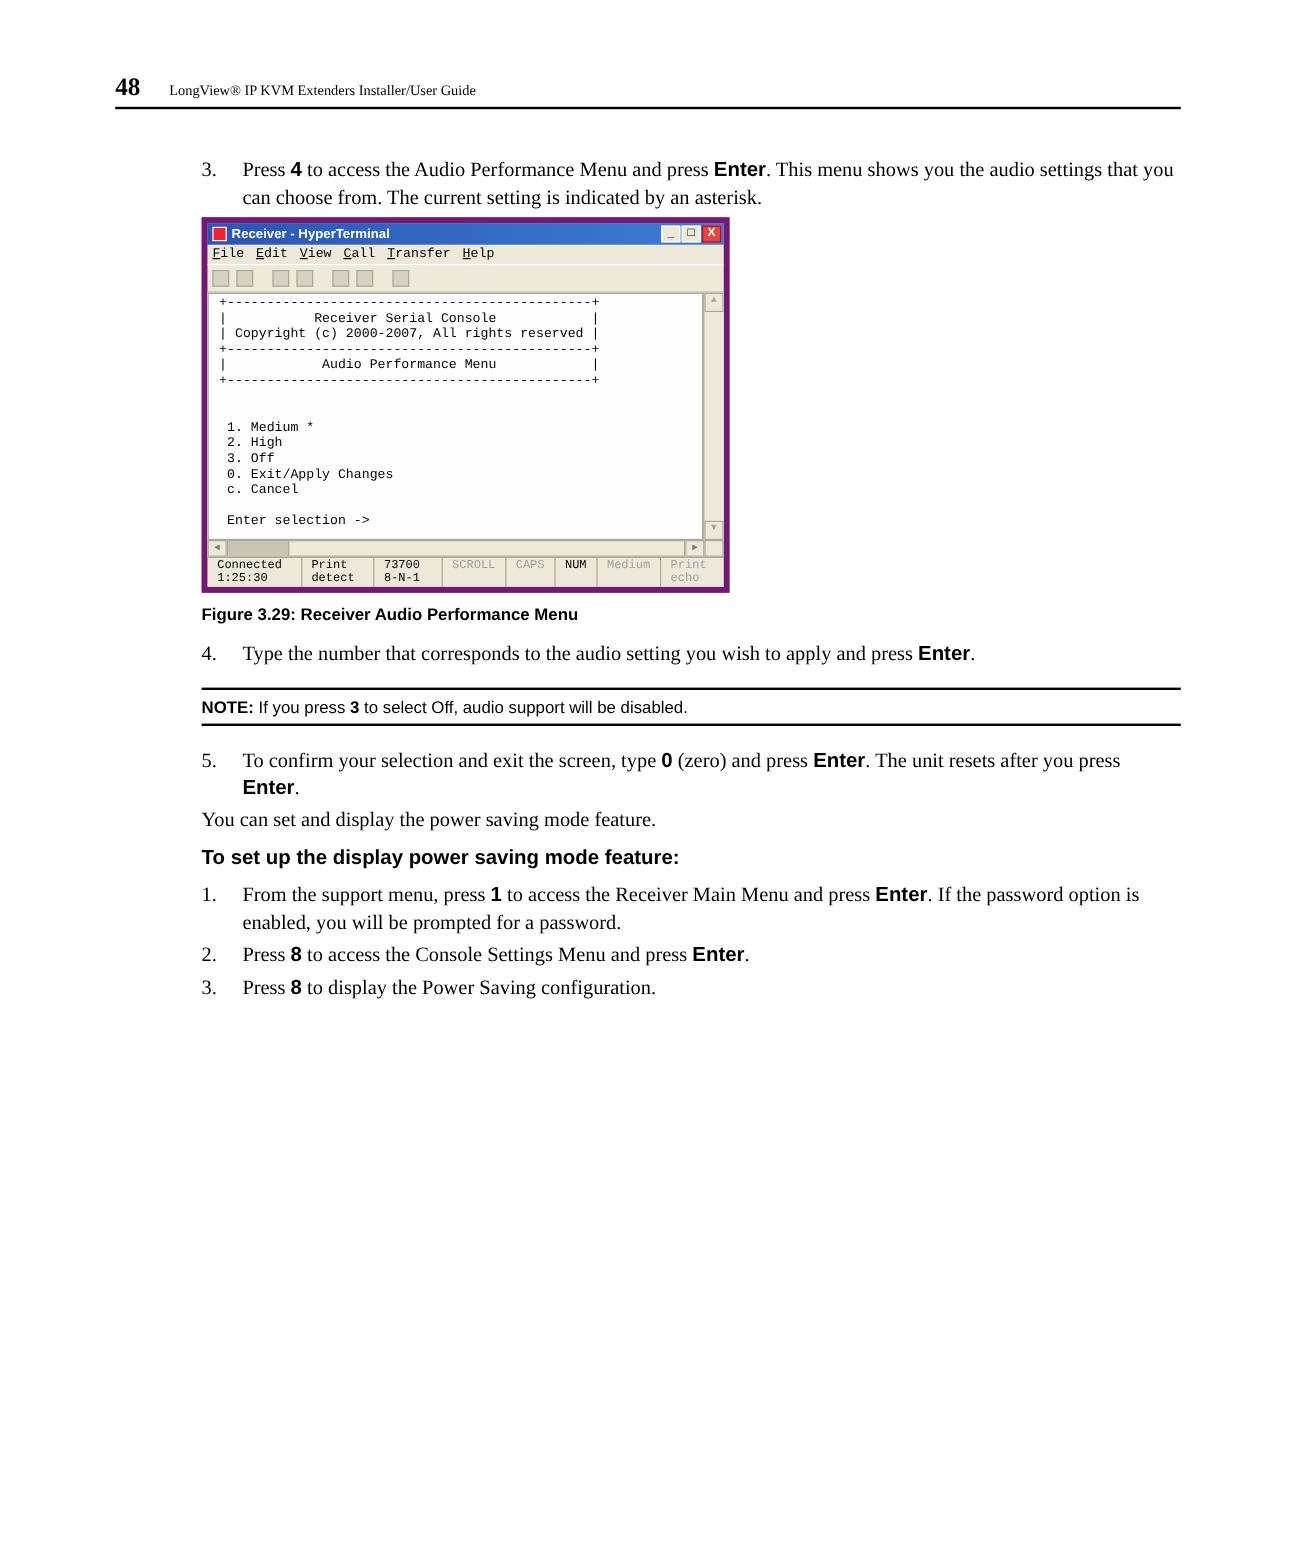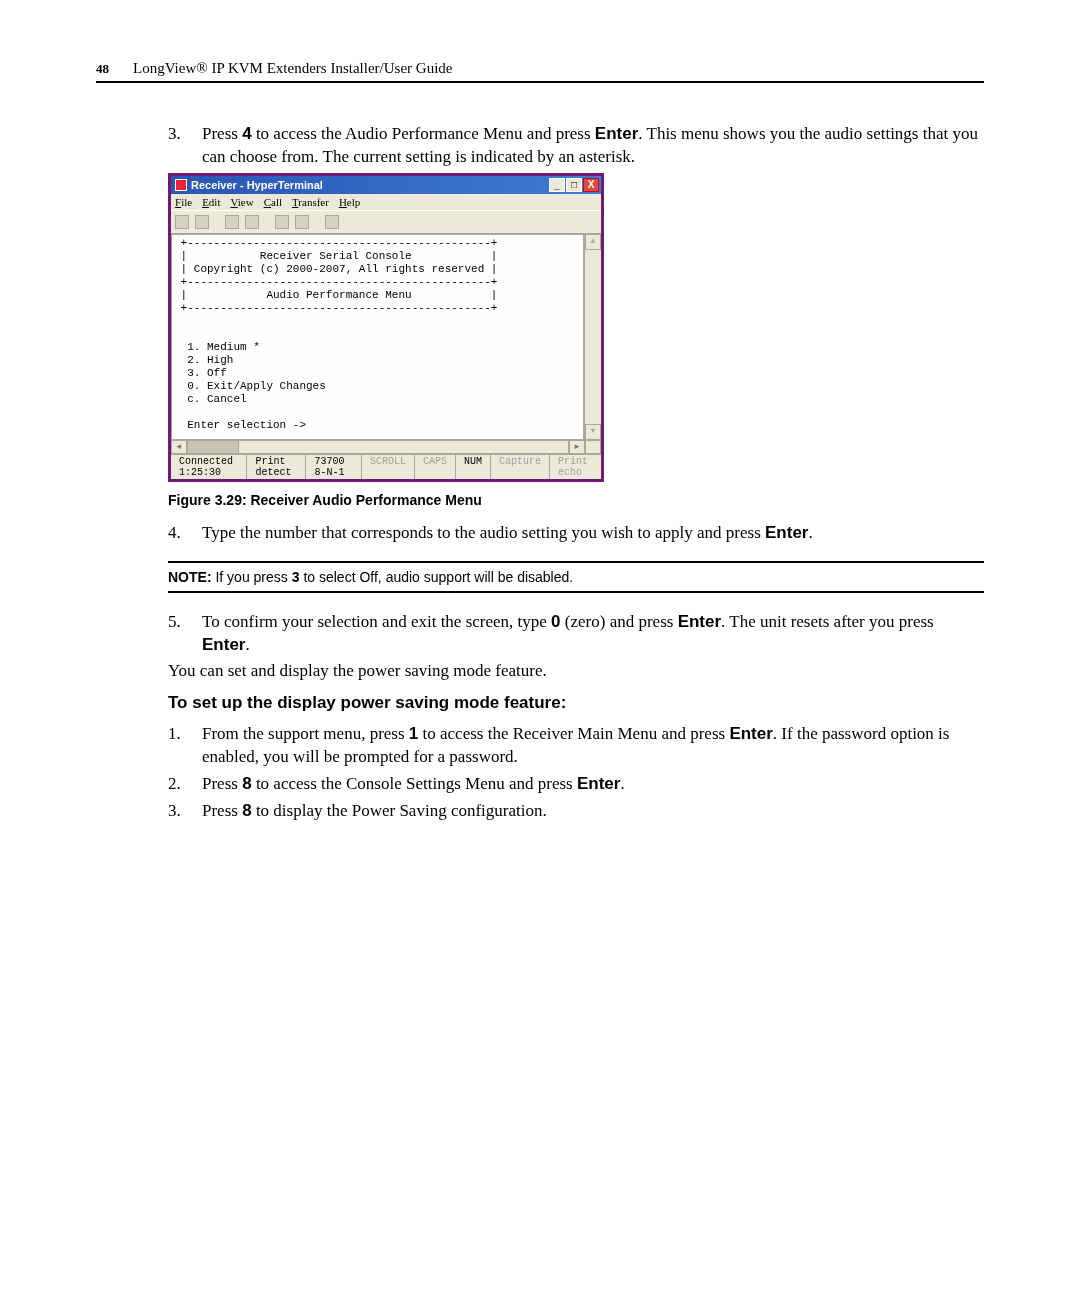--- a/index.html
+++ b/index.html
@@ -17,24 +17,24 @@
   .header-row {
     display: flex;
     align-items: baseline;
     gap: 24px;
     border-bottom: 2px solid #000;
     padding-bottom: 4px;
     margin-bottom: 40px;
   }
   .page-number {
     font-weight: bold;
-    font-size: 13px;
+    font-size: 21px;
   }
   .header-title {
-    font-size: 15px;
+    font-size: 12px;
     text-align: right;
   }
   .body-indent {
     margin-left: 72px;
   }
   .ol-item {
     display: flex;
     margin-bottom: 4px;
     line-height: 1.35;
   }
@@ -74,21 +74,21 @@
     font-size: 14px;
     border-top: 2px solid #000;
     border-bottom: 2px solid #000;
     padding: 6px 0;
     margin: 16px 0 18px 0;
   }
 
   
   .ht-window {
     width: 430px;
-    border: 3px solid #701a75;
+    border: 5px solid #701a75;
     background: #fca5a5;
     font-family: "Courier New", monospace;
     font-size: 11px;
     margin-top: 4px;
   }
   .ht-titlebar {
     background: linear-gradient(to right, #2a55b5, #3c7dd2);
     color: #fff;
     display: flex;
     align-items: center;
@@ -126,21 +126,21 @@
     box-sizing: border-box;
   }
   .ht-winbtn.close {
     background: #e04a3e;
     color: #fff;
     border: 1px solid #c03;
     font-weight: bold;
   }
   .ht-menubar {
     background: #ece9d8;
-    font-family: Liberation Serif, serif;
+    font-family: Liberation Mono, monospace;
     font-size: 11px;
     padding: 2px 4px;
     display: flex;
     gap: 10px;
     color: #000;
   }
   .ht-menuitem .u { text-decoration: underline; }
   .ht-toolbar {
     background: #ece9d8;
     border-top: 1px solid #fff;
@@ -314,21 +314,21 @@
         <div class="ht-hscroll-btn">►</div>
         <div style="width:16px;border:1px solid #aca899;box-sizing:border-box"></div>
       </div>
       <div class="ht-statusbar">
         <span class="ht-status-cell">Connected 1:25:30</span>
         <span class="ht-status-cell">Print detect</span>
         <span class="ht-status-cell">73700 8-N-1</span>
         <span class="ht-status-cell dim">SCROLL</span>
         <span class="ht-status-cell dim">CAPS</span>
         <span class="ht-status-cell">NUM</span>
-        <span class="ht-status-cell dim">Capture</span>
+        <span class="ht-status-cell dim">Medium</span>
         <span class="ht-status-cell dim" style="border-right:none">Print echo</span>
       </div>
     </div>
 
     <div class="figure-caption">Figure 3.29: Receiver Audio Performance Menu</div>
 
     <div class="ol-item">
       <div class="ol-num">4.</div>
       <div class="ol-text">
         <span>Type the number that corresponds to the audio setting you wish to apply and press </span><span class="sans-bold">Enter</span><span>.</span>

